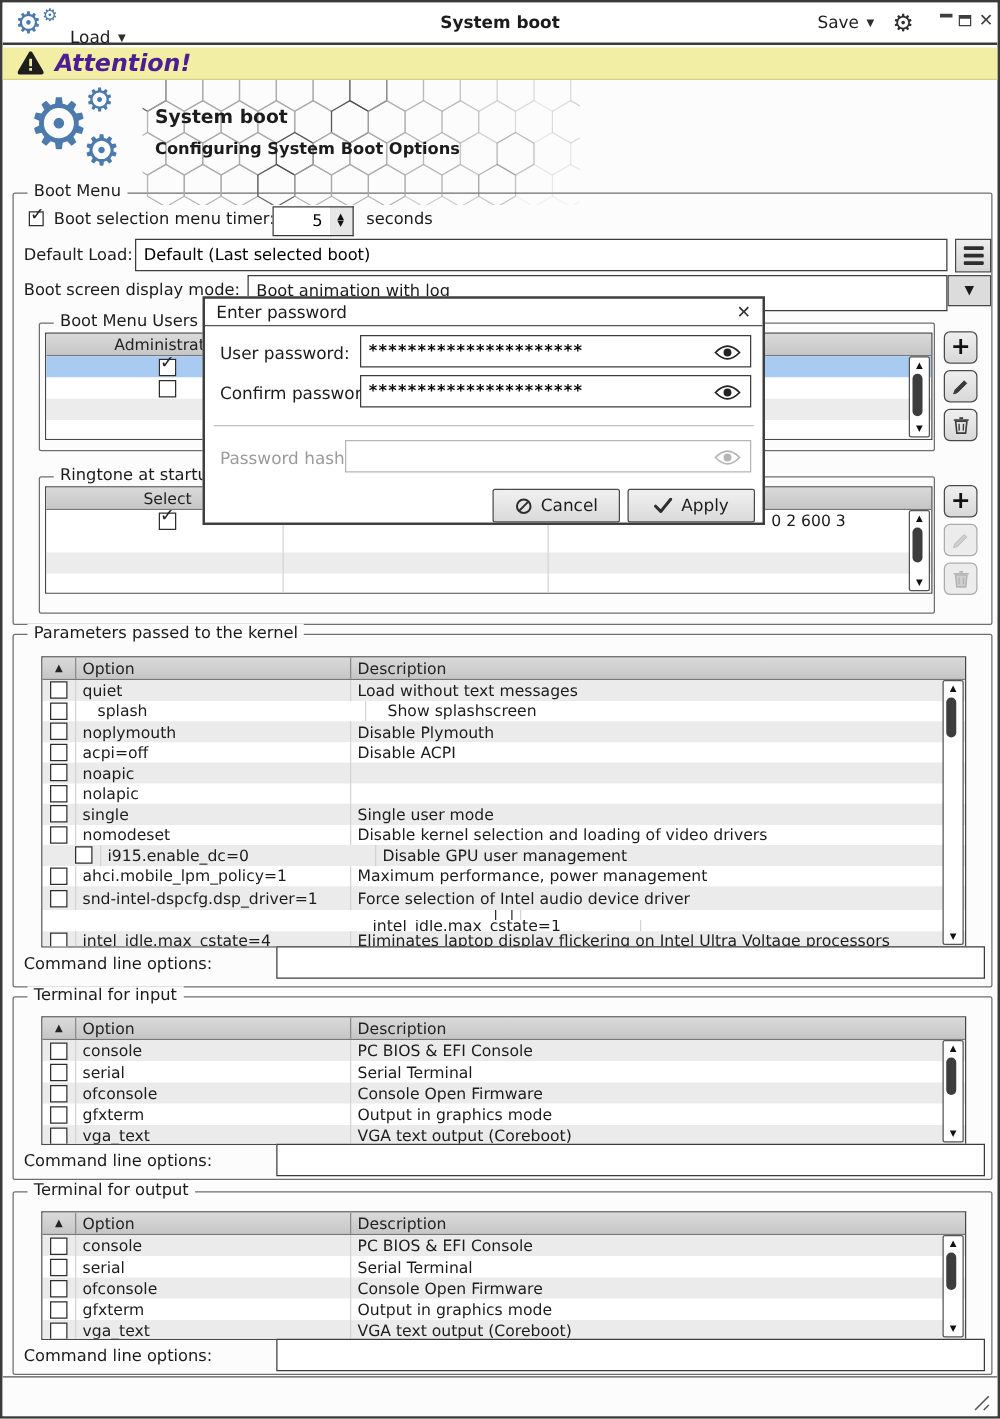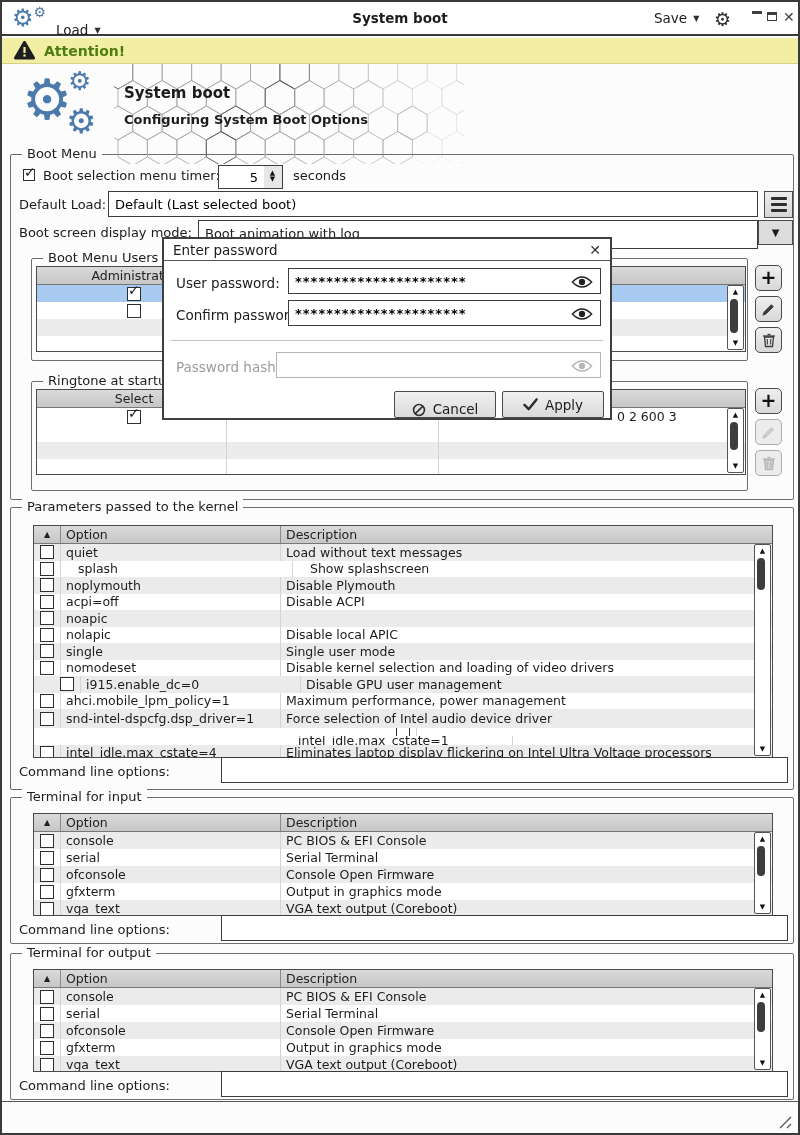--- a/index.html
+++ b/index.html
@@ -13,21 +13,21 @@
   .caret{font-size:8px;color:#2e2e2e;}
   .gearsmall{color:#4d7aad;line-height:1;}
   .tb-gear{font-size:19px;color:#2e2e2e;}
   .winbtn{color:#3f3f3f;}
   .minbar{width:10px;height:3px;background:#3f3f3f;margin-top:9px;}
   .restorebox{width:10px;height:9px;border:1.5px solid #3f3f3f;border-top:3px solid #3f3f3f;margin-top:3px;}
   .closex{font-size:14px;font-weight:bold;margin-top:-1px;}
   
   .banner{left:0;top:36px;width:796px;height:26px;background:#f2efa5;border-bottom:1px solid #d6d08b;
           display:flex;align-items:center;padding-left:12px;gap:9px;}
-  .banner-text{font-size:14px;font-weight:bold;color:#4d7c0f;}
+  .banner-text{font-size:19px;font-weight:bold;color:#4c1d95;font-style:italic;}
   
   .hex-svg{left:112px;top:62px;pointer-events:none;z-index:2;}
   .logo-gear-big{left:20px;top:70px;font-size:56px;color:#4d7aad;line-height:1;}
   .logo-gear-s1{left:66px;top:66px;font-size:26px;color:#4d7aad;line-height:1;}
   .logo-gear-s2{left:64px;top:102px;font-size:34px;color:#4d7aad;line-height:1;}
   .hdr-title{left:122px;top:82px;font-size:15px;font-weight:bold;z-index:3;}
   .hdr-sub{left:122px;top:110px;font-size:13px;font-weight:bold;z-index:3;}
   
   .group{border:1.5px solid #6e6e6e;border-radius:2px;}
   .glabel{position:absolute;top:-9px;left:11px;background:#fcfcfc;padding:0 5px;font-size:13px;white-space:nowrap;z-index:1;}
@@ -349,21 +349,20 @@
             <div class="tc" style="width:27px;justify-content:center;padding-left:0;">
               <span class="cb"></span>
             </div>
             <div class="tc" style="width:220px;">noapic</div>
           </div>
           <div class="trow" style="height: 16.5px; background: rgb(255, 255, 255);">
             <div class="tc" style="width:27px;justify-content:center;padding-left:0;">
               <span class="cb"></span>
             </div>
             <div class="tc" style="width:220px;">nolapic</div>
-            <div class="tc" style="flex:1;border-right:none;">Disable local APIC</div>
           </div>
           <div class="trow" style="height: 16.5px; background: rgb(235, 235, 235);">
             <div class="tc" style="width:27px;justify-content:center;padding-left:0;">
               <span class="cb"></span>
             </div>
             <div class="tc" style="width:220px;">single</div>
             <div class="tc" style="flex:1;border-right:none;">Single user mode</div>
           </div>
           <div class="trow" style="height: 16.5px; background: rgb(255, 255, 255);">
             <div class="tc" style="width:27px;justify-content:center;padding-left:0;">
@@ -556,21 +555,21 @@
       <path d="M1 8 Q12 -3.5 23 8 Q12 19.5 1 8 Z" fill="none" stroke="#222" stroke-width="1.6"></path>
       <circle cx="12" cy="8" r="3.6" fill="#222"></circle>
     </svg>
     <div class="dlg-sep" style="top:101px;"></div>
     <div class="dlg-lbl off" style="left:12px;top:120px;">Password hash:</div>
     <input class="txt pwfield" style="left: 112px; top: 113px; width: 325px; border-color: rgb(181, 181, 181);" value="">
     <svg class="eye" style="left:407px;top:120px;" width="22" height="14" viewBox="0 0 24 16">
       <path d="M1 8 Q12 -3.5 23 8 Q12 19.5 1 8 Z" fill="none" stroke="#b5b5b5" stroke-width="1.6"></path>
       <circle cx="12" cy="8" r="3.6" fill="#b5b5b5"></circle>
     </svg>
-    <div class="dlgbtn" style="left:230px;top:152px;align-items:flex-end;">
+    <div class="dlgbtn" style="left:230px;top:152px;">
       <svg width="14" height="14" viewBox="0 0 16 16">
         <circle cx="8" cy="8" r="6.2" fill="none" stroke="#2e2e2e" stroke-width="1.8"></circle>
         <line x1="3.8" y1="12.2" x2="12.2" y2="3.8" stroke="#2e2e2e" stroke-width="1.8"></line>
       </svg>
       <span>Cancel</span>
     </div>
     <div class="dlgbtn" style="left:338px;top:152px;">
       <svg width="15" height="13" viewBox="0 0 16 14">
         <path d="M1.5 7.5 L6 12 L14.5 1.5" fill="none" stroke="#2e2e2e" stroke-width="2.6" stroke-linecap="round" stroke-linejoin="round"></path>
       </svg>

